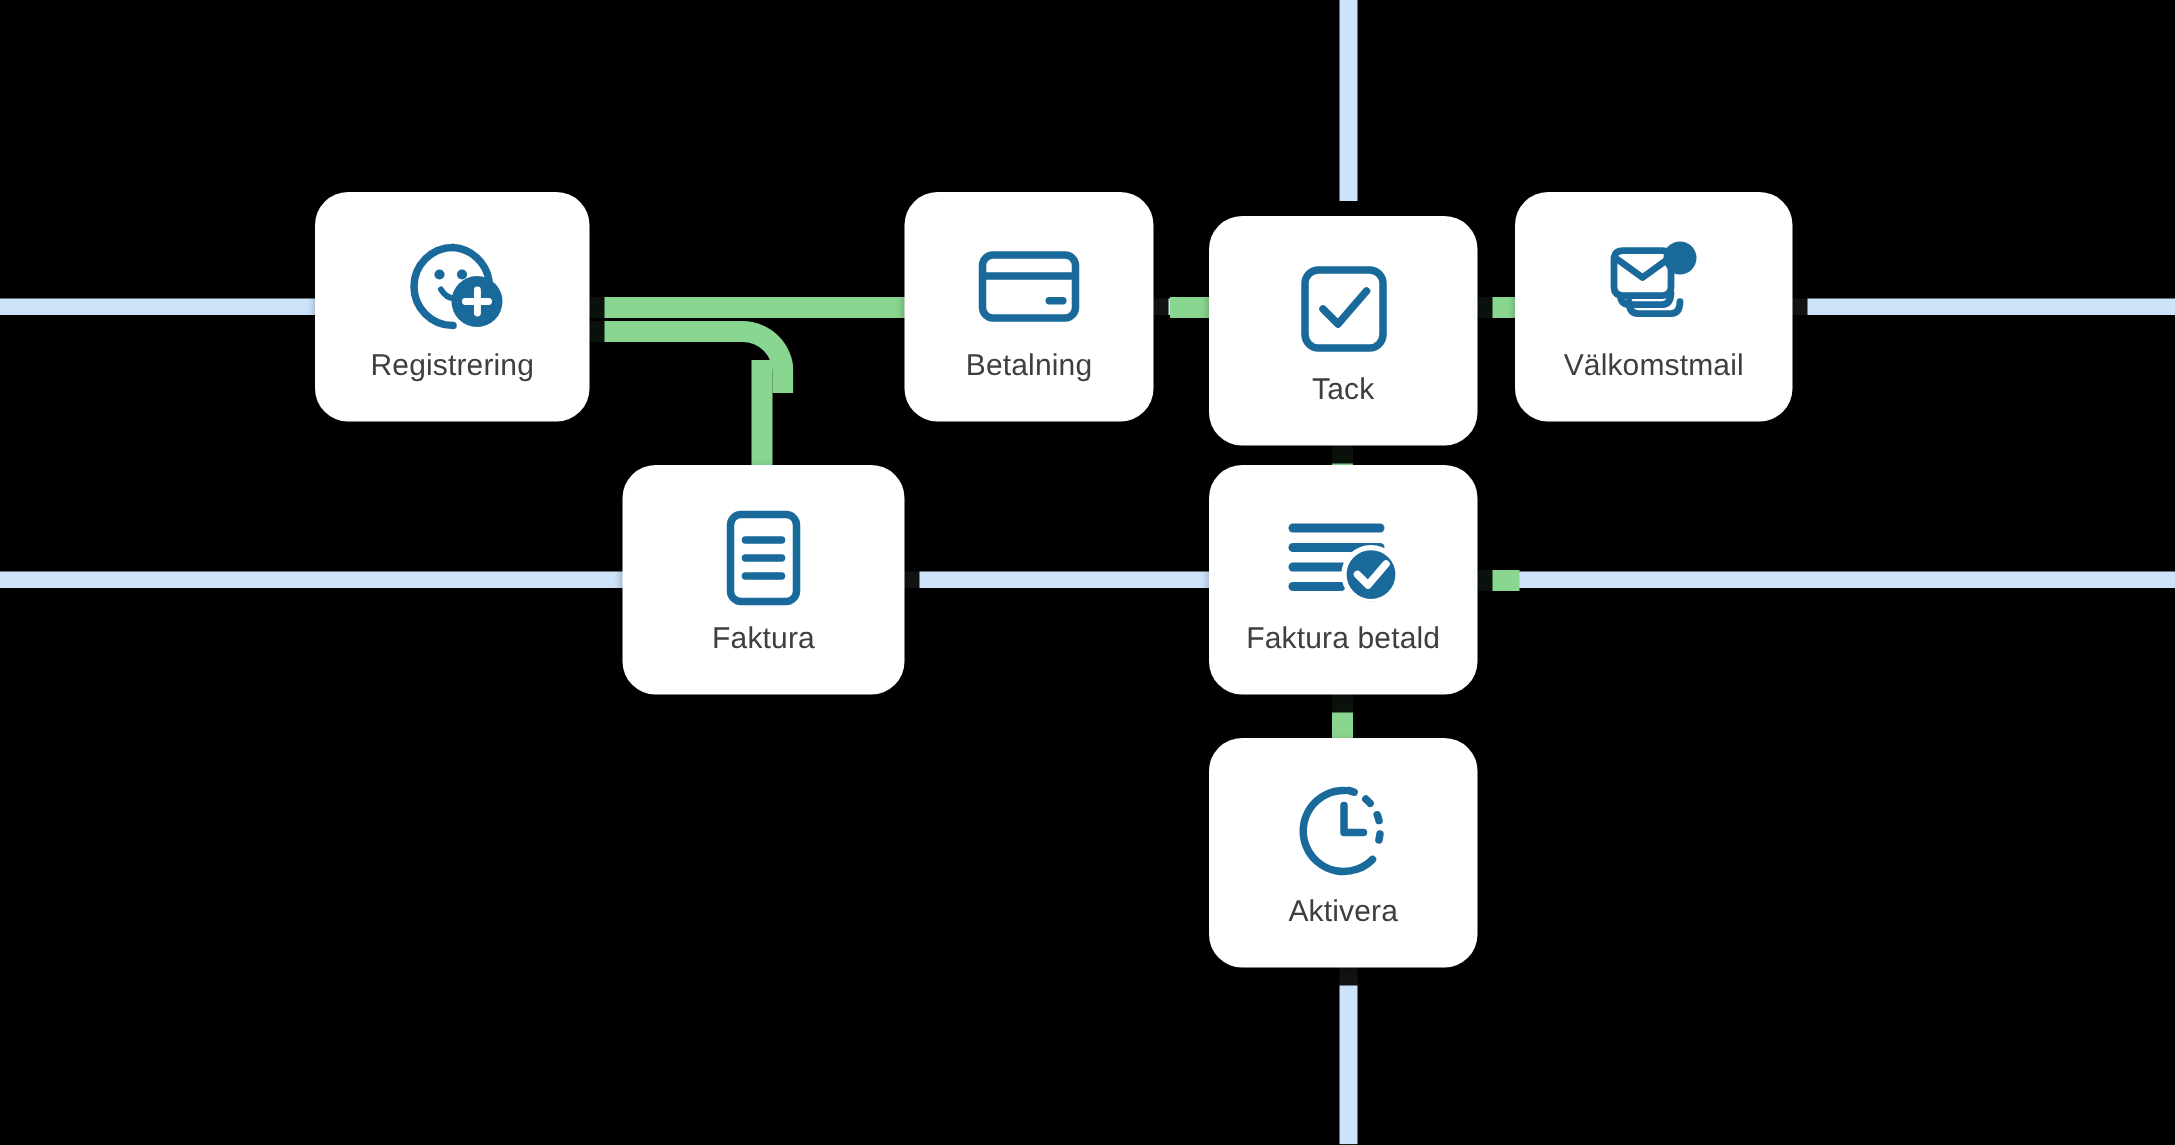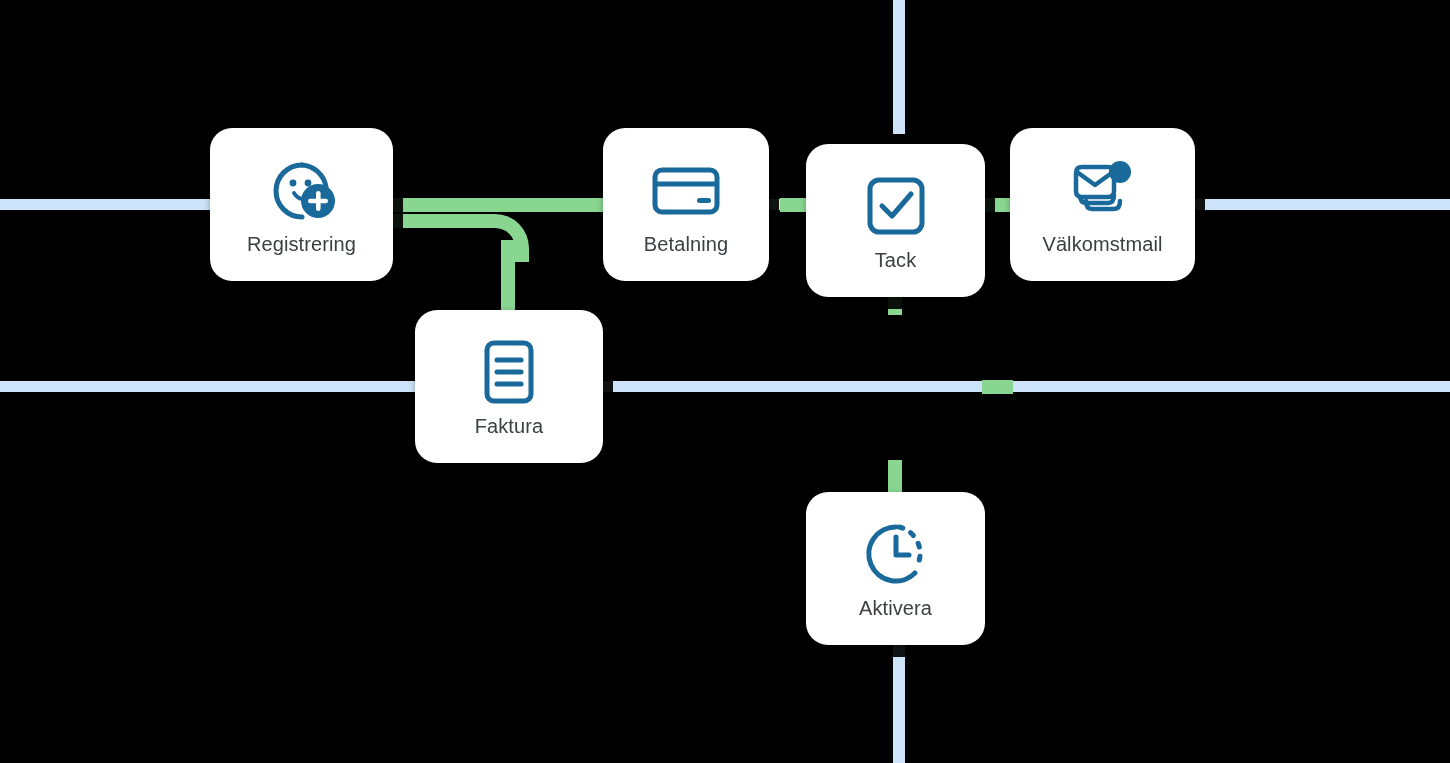--- a/index.html
+++ b/index.html
@@ -162,20 +162,33 @@
       <svg width="54" height="66" viewBox="0 0 54 66">
         <rect x="5" y="4" width="44" height="58" rx="7" fill="none" stroke="#19699b" stroke-width="5"></rect>
         <line x1="15" y1="21" x2="39" y2="21" stroke="#19699b" stroke-width="5" stroke-linecap="round"></line>
         <line x1="15" y1="33" x2="39" y2="33" stroke="#19699b" stroke-width="5" stroke-linecap="round"></line>
         <line x1="15" y1="45" x2="39" y2="45" stroke="#19699b" stroke-width="5" stroke-linecap="round"></line>
       </svg>
     </div>
     <div class="lbl">Faktura</div>
   </div>
 
+  <div class="node" style="left:806px;top:310px;width:179px;height:153px">
+    <div class="ico">
+      <svg width="76" height="58" viewBox="0 0 76 58">
+        <line x1="4" y1="9" x2="62" y2="9" stroke="#19699b" stroke-width="6" stroke-linecap="round"></line>
+        <line x1="4" y1="22" x2="62" y2="22" stroke="#19699b" stroke-width="6" stroke-linecap="round"></line>
+        <line x1="4" y1="35" x2="44" y2="35" stroke="#19699b" stroke-width="6" stroke-linecap="round"></line>
+        <line x1="4" y1="48" x2="36" y2="48" stroke="#19699b" stroke-width="6" stroke-linecap="round"></line>
+        <circle cx="56" cy="40" r="18" fill="#19699b" stroke="#ffffff" stroke-width="3.5"></circle>
+        <path d="M47 40 L54 47 L66 33" fill="none" stroke="#ffffff" stroke-width="5" stroke-linecap="round" stroke-linejoin="round"></path>
+      </svg>
+    </div>
+    <div class="lbl">Faktura betald</div>
+  </div>
 
 
   <div class="node" style="left:806px;top:492px;width:179px;height:153px">
     <div class="ico">
       <svg width="66" height="66" viewBox="0 0 66 66">
         <path d="M33 6 A27 27 0 1 0 52 52" fill="none" stroke="#19699b" stroke-width="5" stroke-linecap="round"></path>
         <path d="M36 6 A27 27 0 0 1 56 40" fill="none" stroke="#19699b" stroke-width="5" stroke-linecap="round" stroke-dasharray="4 9"></path>
         <path d="M33 16 L33 34 L46 34" fill="none" stroke="#19699b" stroke-width="5" stroke-linecap="round" stroke-linejoin="round"></path>
       </svg>
     </div>

